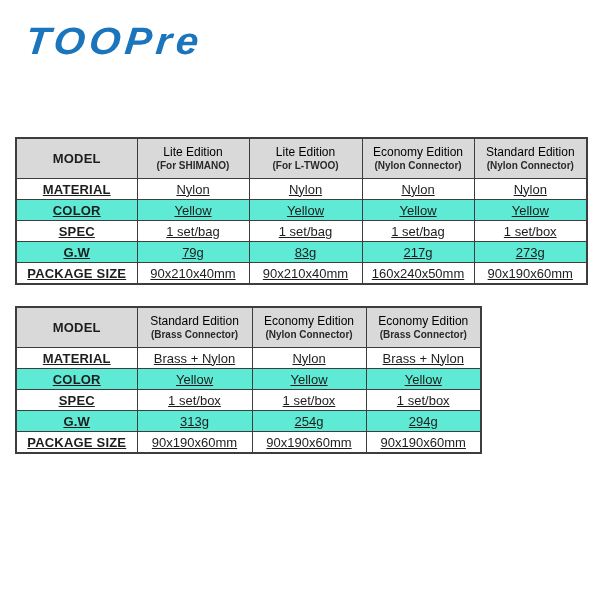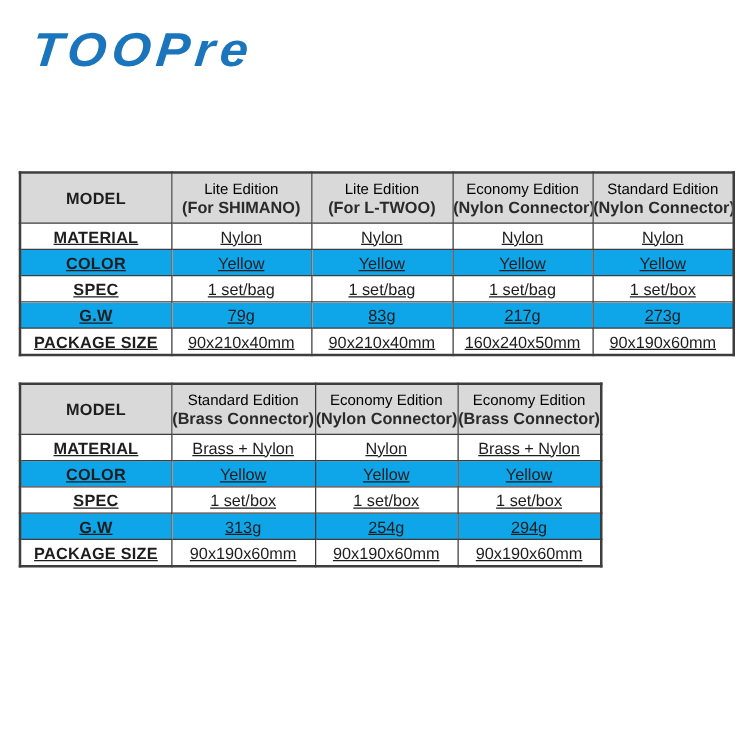--- a/index.html
+++ b/index.html
@@ -29,27 +29,27 @@
     text-align:center;vertical-align:middle;
     padding:0 0;
     color:#1d1d1d;
     font-size:13px;
     overflow:hidden;white-space:nowrap;
   }
   .t1{left:15px;top:137px;width:571px;}
   .t2{left:15px;top:306px;width:465px;}
   tr.hdr td{height:39px;background:#d9d9d9;}
   tr.data td{height:20px;text-decoration:underline;}
-  tr.gray td{background:#0ea5e9;}
+  tr.gray td{background:#5eead4;}
   td.lbl{
     font-weight:bold;color:#111111;
     font-size:12.5px;letter-spacing:0.2px;
   }
   .ht{font-weight:normal;font-size:12px;line-height:1.2;color:#000000;}
-  .hs{font-weight:bold;font-size:13px;line-height:1.2;color:#2a2a2a;}
+  .hs{font-weight:bold;font-size:10px;line-height:1.2;color:#2a2a2a;}
 </style>
 </head>
 <body>
 
 <div class="logo">TOOPre</div>
 
 <table class="spec t1">
   <colgroup>
     <col style="width:121px">
       <col style="width:112px">

